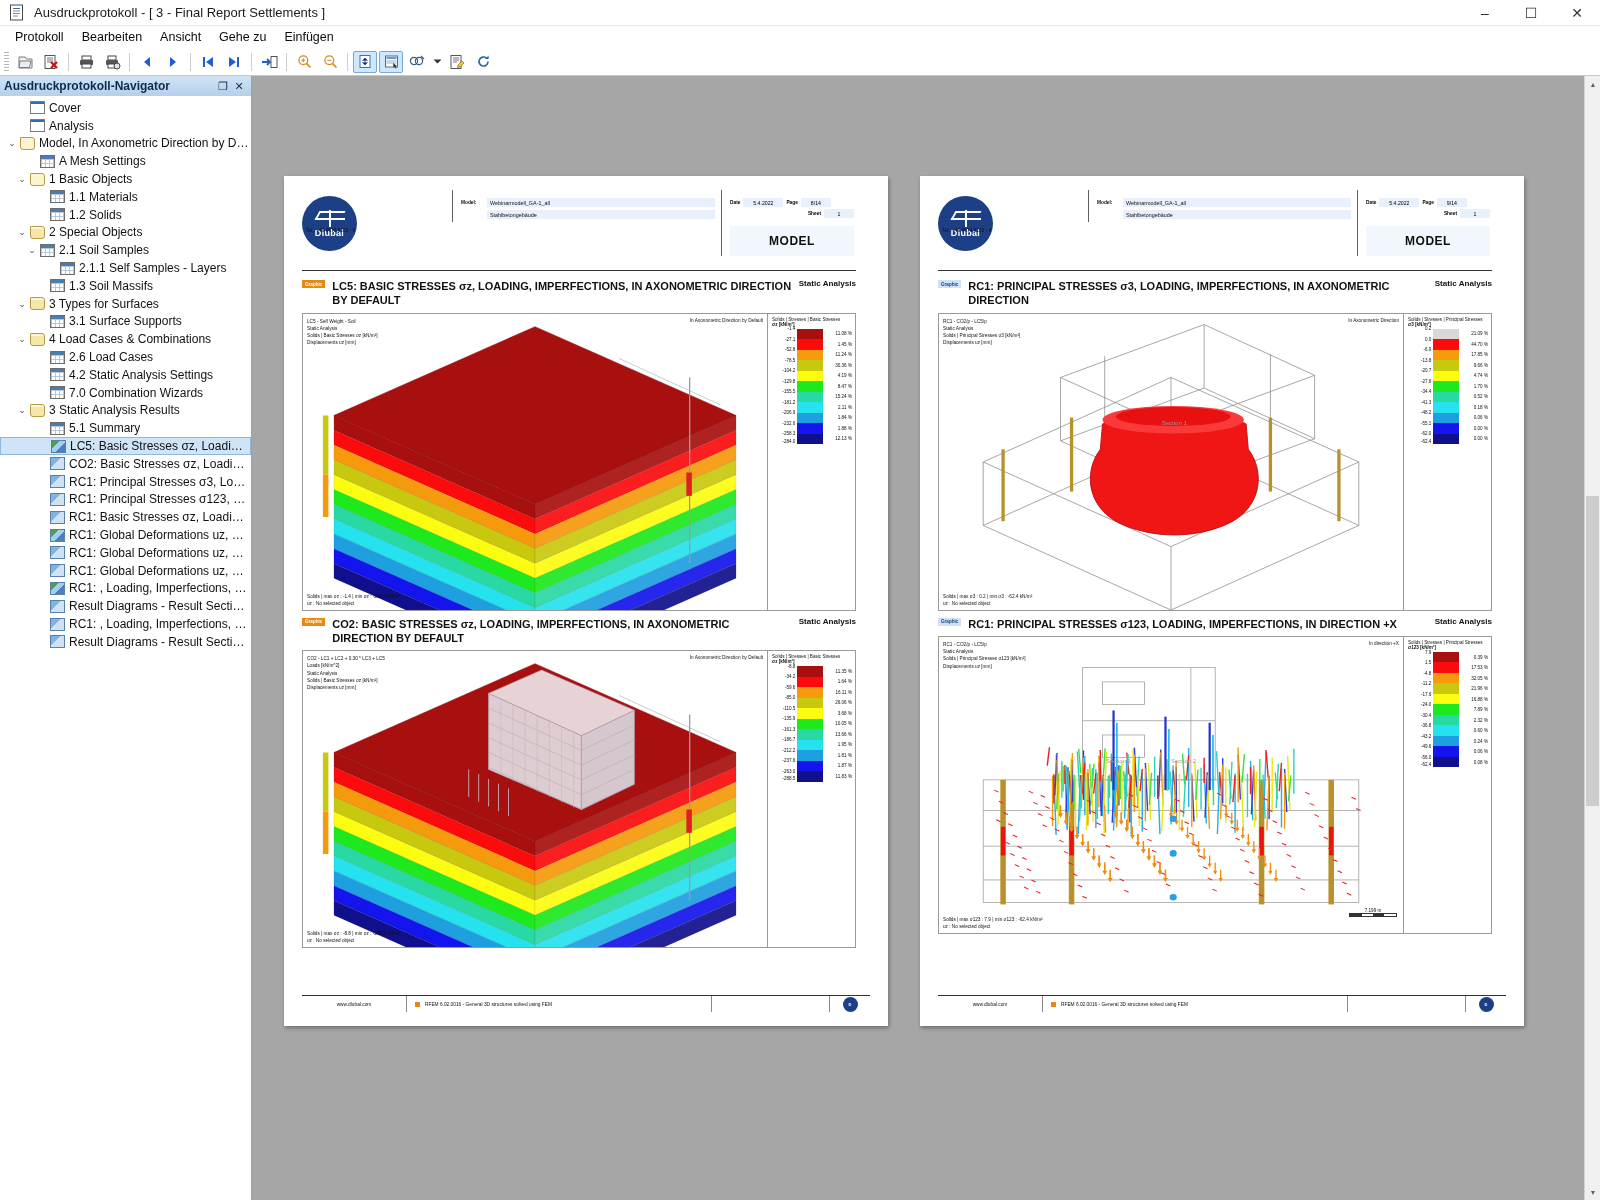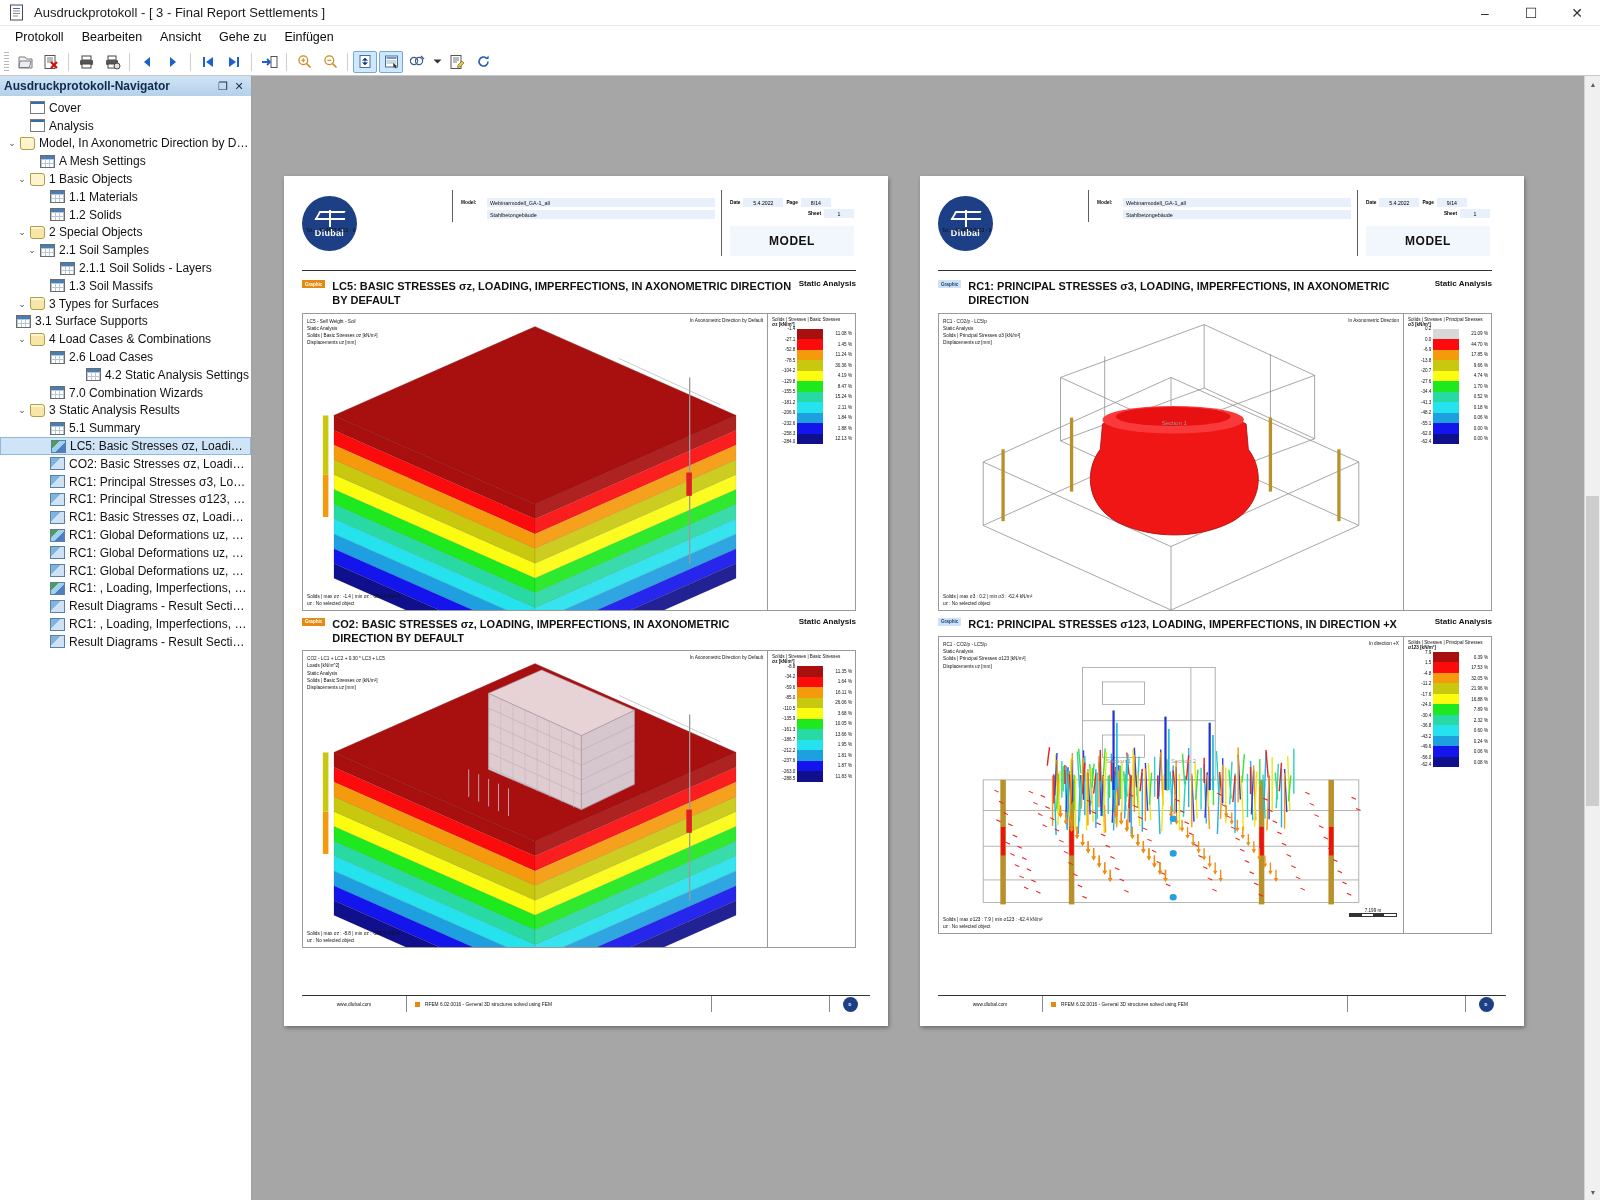--- a/index.html
+++ b/index.html
@@ -356,48 +356,48 @@
           <div class="tlabel">2 Special Objects</div>
         </div>
         <div class="trow" style="padding-left: 24px;">
           <div class="twist">⌄</div>
           <div class="tico ic-table"></div>
           <div class="tlabel">2.1 Soil Samples</div>
         </div>
         <div class="trow" style="padding-left: 44px;">
           <div class="twist"></div>
           <div class="tico ic-table"></div>
-          <div class="tlabel">2.1.1 Soil Solids - Layers</div>
+          <div class="tlabel">2.1.1 Self Samples - Layers</div>
         </div>
         <div class="trow" style="padding-left: 34px;">
           <div class="twist"></div>
           <div class="tico ic-table"></div>
           <div class="tlabel">1.3 Soil Massifs</div>
         </div>
         <div class="trow" style="padding-left: 14px;">
           <div class="twist">⌄</div>
           <div class="tico ic-folder"></div>
           <div class="tlabel">3 Types for Surfaces</div>
         </div>
-        <div class="trow" style="">
+        <div class="trow" style="padding-left: 34px;">
           <div class="twist"></div>
           <div class="tico ic-table"></div>
           <div class="tlabel">3.1 Surface Supports</div>
         </div>
         <div class="trow" style="padding-left: 14px;">
           <div class="twist">⌄</div>
           <div class="tico ic-folder"></div>
           <div class="tlabel">4 Load Cases &amp; Combinations</div>
         </div>
         <div class="trow" style="padding-left: 34px;">
           <div class="twist"></div>
           <div class="tico ic-table"></div>
           <div class="tlabel">2.6 Load Cases</div>
         </div>
-        <div class="trow" style="padding-left: 34px; justify-content: flex-end;">
+        <div class="trow" style="padding-left: 34px;">
           <div class="twist"></div>
           <div class="tico ic-table"></div>
           <div class="tlabel">4.2 Static Analysis Settings</div>
         </div>
         <div class="trow" style="padding-left: 34px;">
           <div class="twist"></div>
           <div class="tico ic-table"></div>
           <div class="tlabel">7.0 Combination Wizards</div>
         </div>
         <div class="trow" style="padding-left: 14px;">

